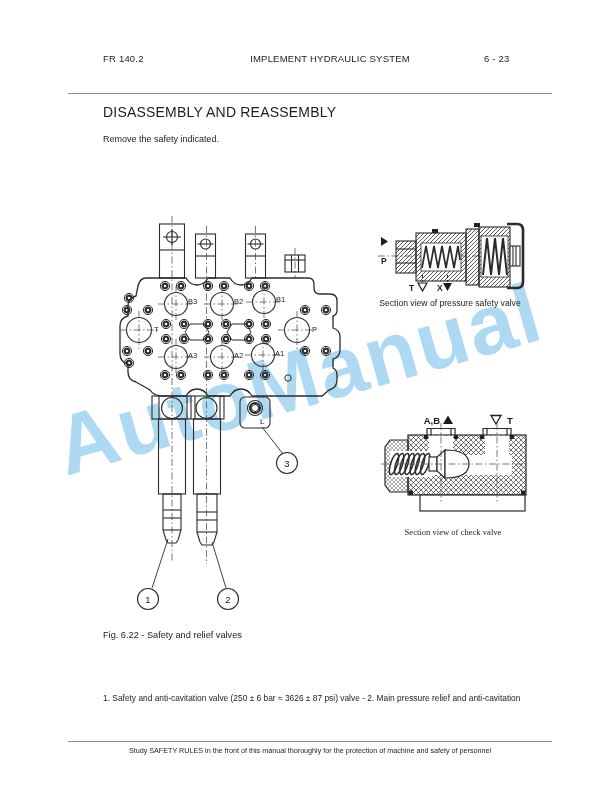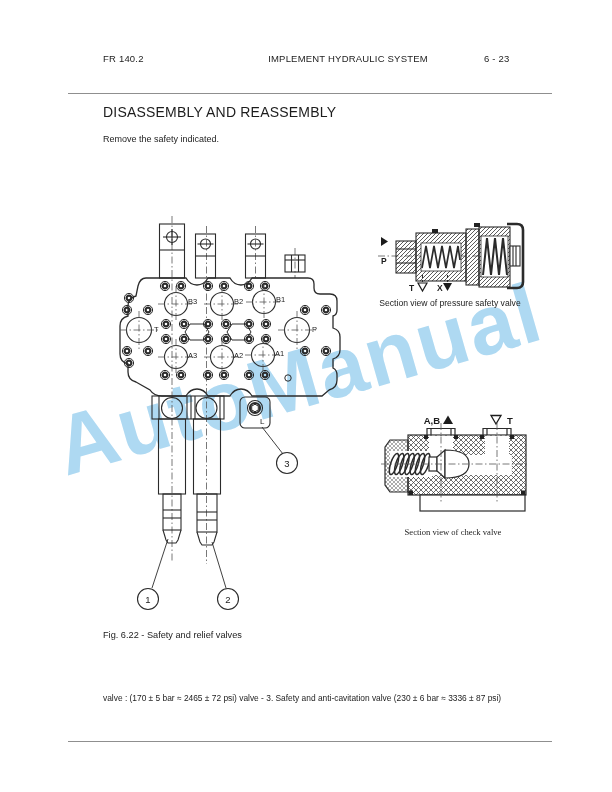--- a/index.html
+++ b/index.html
@@ -22,21 +22,21 @@
   svg text{font-family:"Liberation Sans",sans-serif;fill:#1c1c1c;}
   .ln{stroke:#2b2b2b;fill:none;}
   .cl{stroke:#555;stroke-width:.8;stroke-dasharray:7 2.5 1.5 2.5;fill:none;}
 </style>
 </head>
 <body>
 
 <div class="page">
 
   <div class="abs hdr" style="left:103px;">FR 140.2</div>
-  <div class="abs hdr" style="left:348px;transform:translateX(-50%);">IMPLEMENT HYDRAULIC SYSTEM</div>
+  <div class="abs hdr" style="left:330px;transform:translateX(-50%);">IMPLEMENT HYDRAULIC SYSTEM</div>
   <div class="abs hdr" style="left:484px;width:46px;text-align:left;">6 - 23</div>
   <div class="abs rule" style="left:68px;top:81px;width:484px;"></div>
 
   <div class="abs heading">DISASSEMBLY AND REASSEMBLY</div>
   <div class="abs instruction">Remove the safety indicated.</div>
 
   <div class="abs watermark">AutoManual</div>
 
   <svg class="abs art" style="left:100px;top:198px;" width="250" height="412" viewBox="0 0 250 412">
     <defs>
@@ -286,17 +286,18 @@
       <rect x="39" y="90" width="105" height="16" fill="#fff"></rect>
     </g>
     <line x1="60" y1="18" x2="60" y2="97" class="cl"></line>
     <line x1="116" y1="18" x2="116" y2="97" class="cl"></line>
     <line x1="0" y1="59" x2="148" y2="59" class="cl"></line>
   </svg>
   <div class="abs viewcap" style="left:378px;top:515px;width:150px;font-family:Liberation Serif, serif;">Section view of check valve</div>
 
   <div class="abs figcap">Fig. 6.22 - Safety and relief valves</div>
   <div class="abs desc">
-    <div>valve : (170 ± 5 bar ≈ 2465 ± 72 psi) valve - 3. Safety and anti-cavitation valve (230 ± 6 bar ≈ 3336 ± 87 psi)</div>
+    <div>1. Safety and anti-cavitation valve (250 ± 6 bar ≈ 3626 ± 87 psi) valve - 2. Main pressure relief and anti-cavitation</div>
   </div>
 
   <div class="abs rule footer-rule"></div>
+  <div class="abs footer-text">Study SAFETY RULES in the front of this manual thoroughly for the protection of machine and safety of personnel</div>
 </div>
 
 </body></html>

